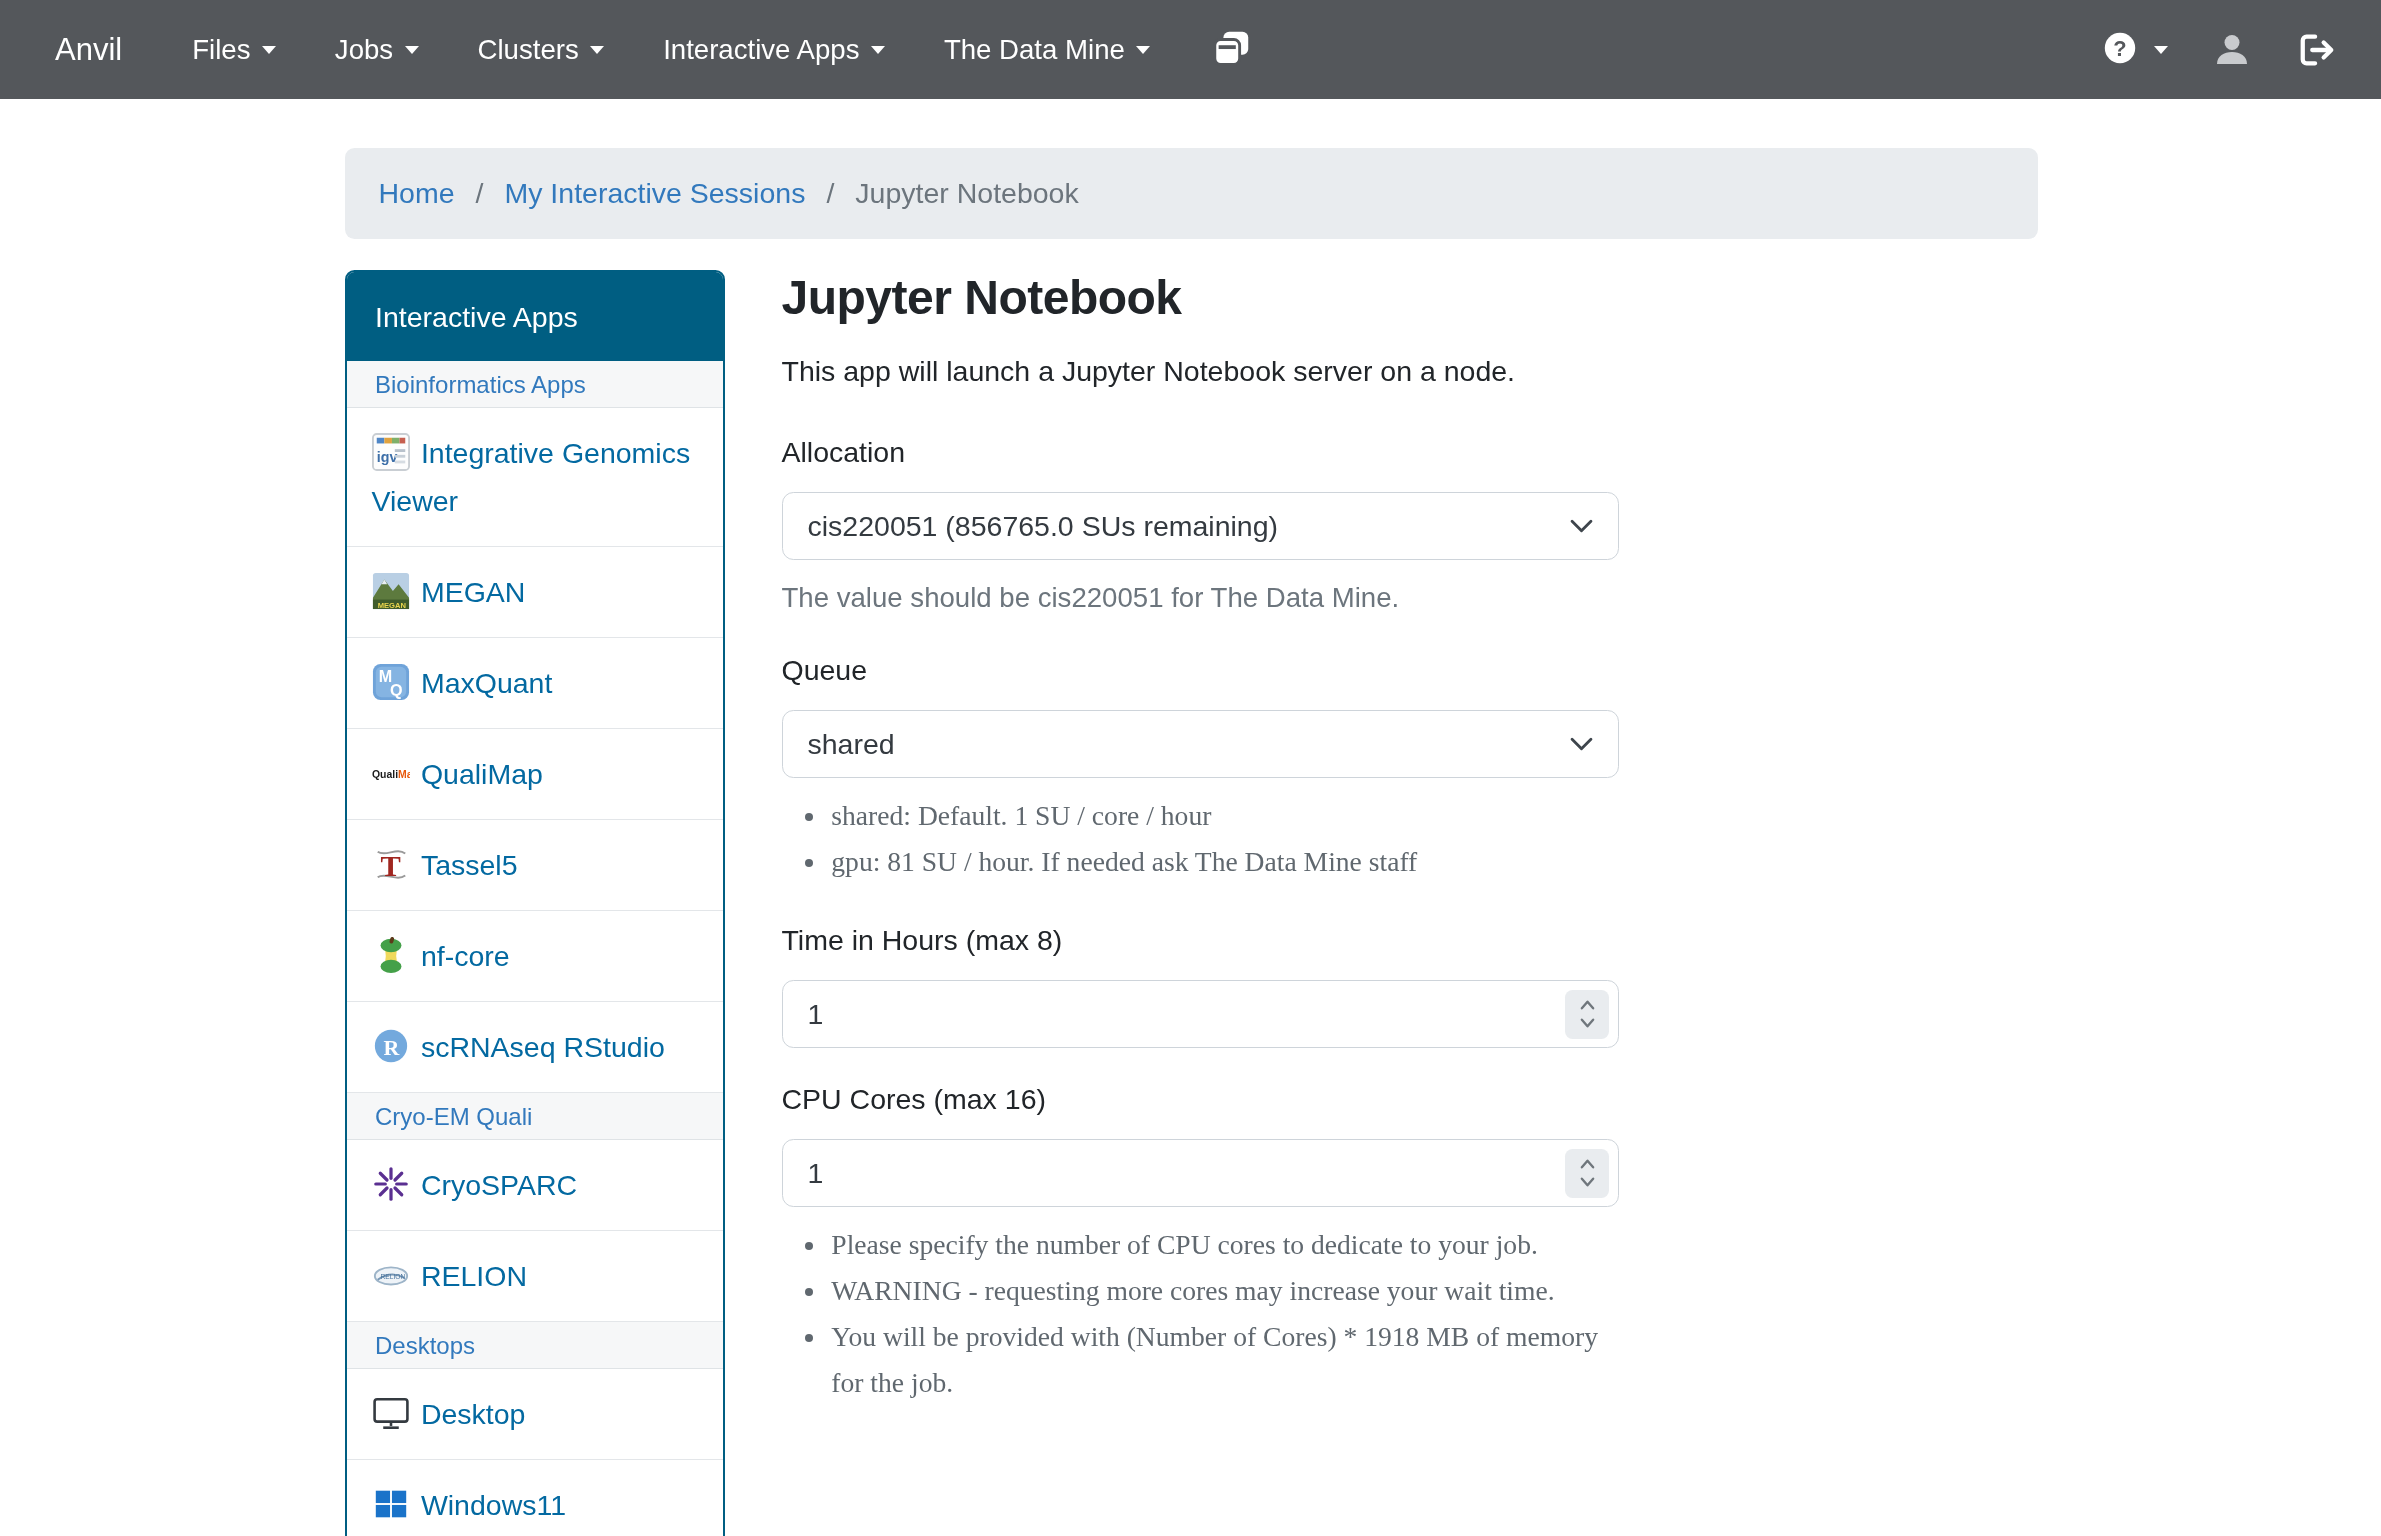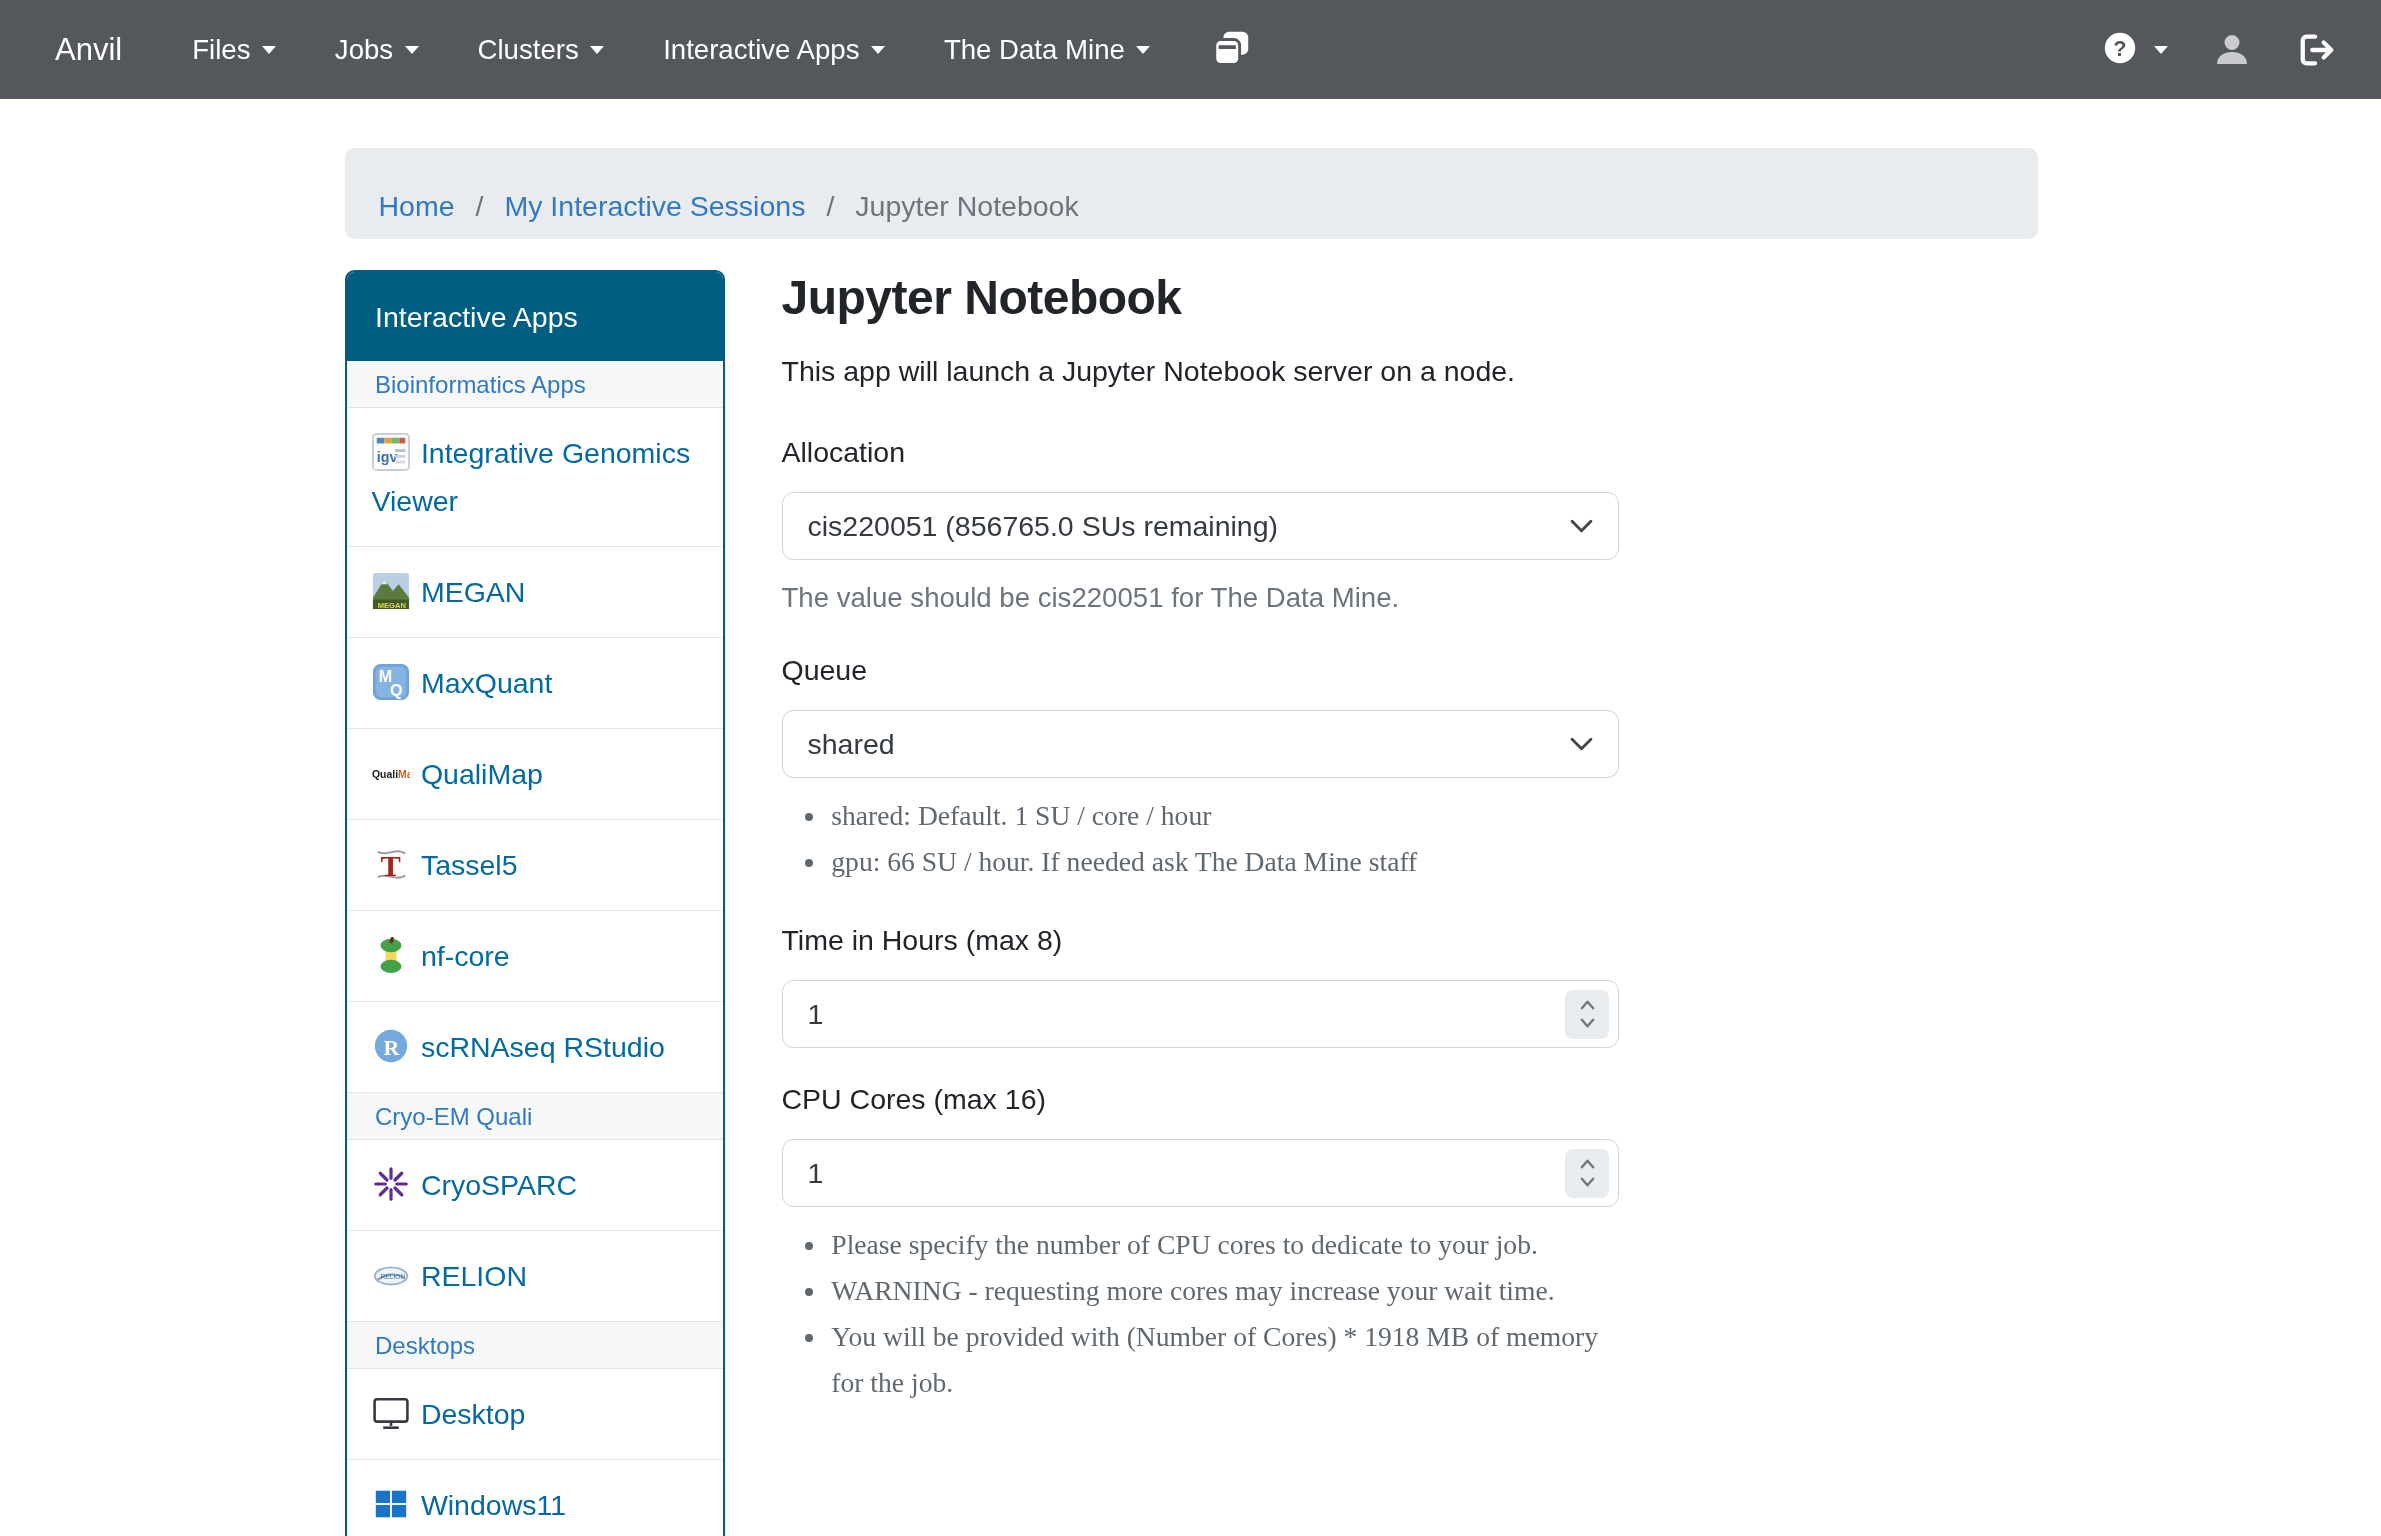--- a/index.html
+++ b/index.html
@@ -36,21 +36,21 @@
   .navbar-right { margin-left: auto; display: flex; align-items: center; gap: 44px; }
   .help-group { display: inline-flex; align-items: center; }
   .help-group .caret { margin-left: 15px; }
 
   
   .container { width: 1693px; margin: 49px auto 0; }
 
   
   .crumbs {
     background: #e9ecef; border-radius: 9.5px; height: 91px;
-    display: flex; align-items: flex-end; padding: 16px 34px;
+    display: flex; align-items: center; padding: 16px 34px;
     font-size: 28.5px; gap: 21px; margin-bottom: 31px;
   }
   .crumb-link { color: #3279bd; text-decoration: none; }
   .crumb-sep { color: #6c757d; }
   .crumb-current { color: #6c757d; }
 
   
   .content-row { display: flex; align-items: flex-start; gap: 57px; }
 
   
@@ -293,21 +293,21 @@
         <div class="select-box">
           <span>shared</span>
           <span class="select-chevron">
               <svg width="27" height="17" viewBox="0 0 28 18" fill="none" stroke="#3f464d" stroke-width="3" stroke-linecap="round" stroke-linejoin="round">
                 <polyline points="4,4 14,14 24,4"></polyline>
               </svg>
             </span>
         </div>
         <ul class="notes">
             <li>shared: Default. 1 SU / core / hour</li>
-            <li>gpu: 66 SU / hour. If needed ask The Data Mine staff</li>
+            <li>gpu: 81 SU / hour. If needed ask The Data Mine staff</li>
           </ul>
       </div>
 
       <div class="mb-time">
         <label class="form-label">Time in Hours (max 8)</label>
         <div class="num-wrap">
           <input class="num-input" type="text" value="1" style="">
           <span class="spinner">
               <svg width="19" height="32" viewBox="0 0 20 34" fill="none" stroke="#6f767c" stroke-width="2.5" stroke-linecap="round" stroke-linejoin="round">
                 <polyline points="4,11 10,4 16,11"></polyline>

